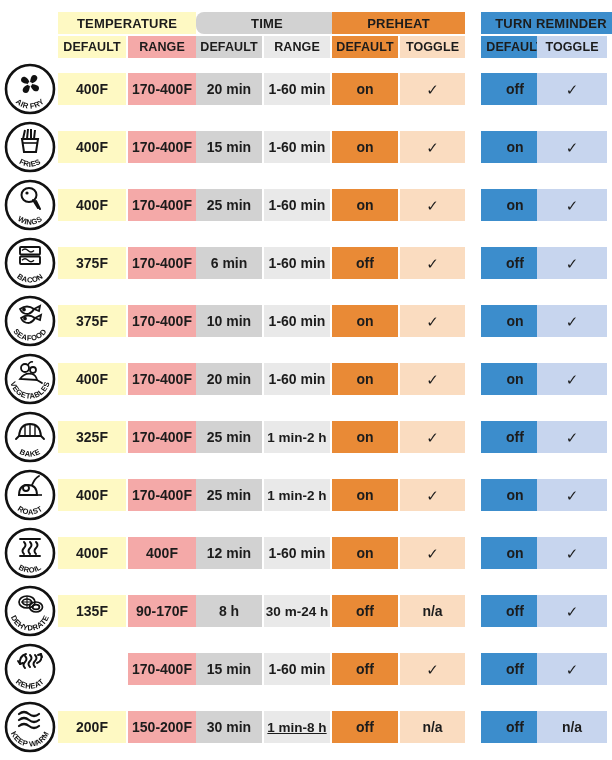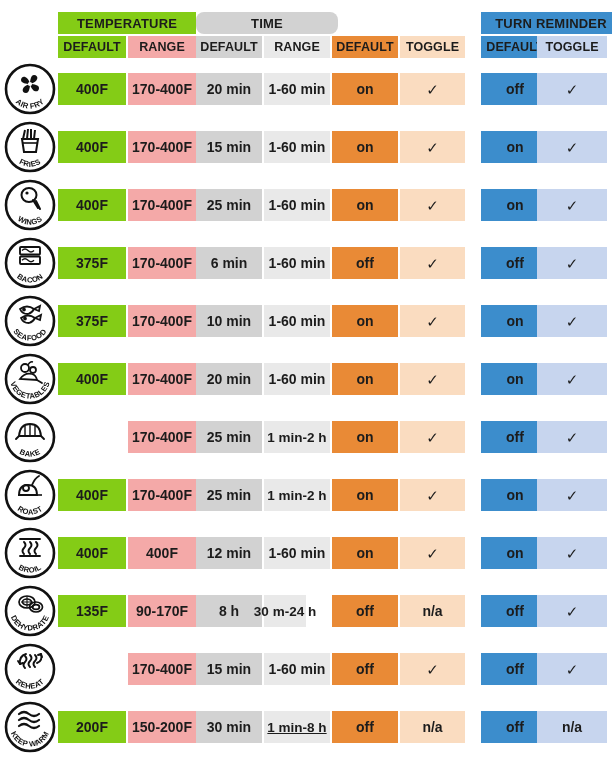--- a/index.html
+++ b/index.html
@@ -19,21 +19,21 @@
   .sub{position:absolute;top:36px;height:22px;display:flex;align-items:center;justify-content:center;
        font-size:12.5px;font-weight:700;letter-spacing:.1px;color:#1c1c1c;}
 
   
   .row{position:absolute;left:0;width:612px;height:58px;}
   .cell{position:absolute;top:13px;height:32px;display:flex;align-items:center;justify-content:center;
         font-size:14px;font-weight:700;color:#1c1c1c;white-space:nowrap;}
   .cell.small{font-size:13.5px;}
 
   
-  .c-red     {background:#84cc16;}
+  .c-red     {background:#fef9c3;}
   .c-pink    {background:#f4a9a8;}
   .c-gray    {background:#d2d2d2;}
   .c-lgray   {background:#e9e9e9;}
   .c-orange  {background:#e98a36;}
   .c-lorange {background:#fadcc0;}
   .c-blue    {background:#3c8dcc;margin-left:14px;}
   .c-lblue   {background:#c7d5ee;}
 
   .check{font-size:15px;line-height:1;color:#1c1c1c;font-weight:400;}
 
@@ -41,20 +41,21 @@
   .icon{position:absolute;left:4px;top:3px;width:52px;height:52px;}
   .icon svg{display:block;width:52px;height:52px;}
 </style>
 </head>
 <body>
 
 <div class="sheet">
   <div class="hdr" id="hdr">
       <div class="grp c-red" style="left: 58px; width: 138px;">TEMPERATURE</div>
       <div class="grp c-gray" style="left: 196px; width: 142px; border-radius: 8px;">TIME</div>
+      <div class="grp c-orange" style="left: 332px; width: 133px;">PREHEAT</div>
       <div class="grp c-blue" style="left: 467px; width: 140px;">TURN REMINDER</div>
       <div class="sub c-red" style="left: 58px; width: 68px;">DEFAULT</div>
       <div class="sub c-pink" style="left: 128px; width: 68px;">RANGE</div>
       <div class="sub c-gray" style="left: 196px; width: 66px;">DEFAULT</div>
       <div class="sub c-lgray" style="left: 264px; width: 66px;">RANGE</div>
       <div class="sub c-orange" style="left: 332px; width: 66px;">DEFAULT</div>
       <div class="sub c-lorange" style="left: 400px; width: 65px;">TOGGLE</div>
       <div class="sub c-blue" style="left: 467px; width: 68px;">DEFAULT</div>
       <div class="sub c-lblue" style="left: 537px; width: 70px;">TOGGLE</div>
     </div>
@@ -219,20 +220,21 @@
             </defs>
             <circle cx="26" cy="26" r="24" fill="none" stroke="#111" stroke-width="2.6"></circle>
             <g transform="translate(26,20)" fill="none" stroke="#111" stroke-width="1.9">
               <path d="M-11,5 q1,-12 11,-12 q10,0 11,12Z"></path>
               <path d="M-5,-5.5 L-5,5 M0,-7 L0,5 M5,-5.5 L5,5" stroke-width="1.4"></path>
               <path d="M-11,5 l-3,3 M11,5 l3,3" stroke-linecap="round"></path>
             </g>
             <text font-family="Liberation Sans, sans-serif" font-size="7.6" font-weight="700" fill="#111" letter-spacing="0.3"><textPath href="#arc_croissant-icon" startOffset="50%" text-anchor="middle">BAKE</textPath></text>
           </svg>
         </div>
+        <div class="cell c-red" style="left: 58px; width: 68px;">325F</div>
         <div class="cell c-pink" style="left: 128px; width: 68px;">170-400F</div>
         <div class="cell c-gray" style="left: 196px; width: 66px;">25 min</div>
         <div class="cell c-lgray small" style="left: 264px; width: 66px;">1 min-2 h</div>
         <div class="cell c-orange" style="left: 332px; width: 66px;">on</div>
         <div class="cell c-lorange check" style="left: 400px; width: 65px;">✓</div>
         <div class="cell c-blue" style="left: 467px; width: 68px;">off</div>
         <div class="cell c-lblue check" style="left: 537px; width: 70px;">✓</div>
       </div>
       <div class="row" style="top: 466px;">
         <div class="icon">
@@ -298,21 +300,21 @@
               <ellipse cx="6" cy="3" rx="6.5" ry="5"></ellipse>
               <ellipse cx="6" cy="3" rx="3.4" ry="2.4"></ellipse>
               <path d="M-9,-2 L3,-2 M-3,-8 L-3,4" stroke-width="1.1"></path>
             </g>
             <text font-family="Liberation Sans, sans-serif" font-size="7.6" font-weight="700" fill="#111" letter-spacing="0.3"><textPath href="#arc_dehydrate-slices-icon" startOffset="50%" text-anchor="middle">DEHYDRATE</textPath></text>
           </svg>
         </div>
         <div class="cell c-red" style="left: 58px; width: 68px;">135F</div>
         <div class="cell c-pink" style="left: 128px; width: 68px;">90-170F</div>
         <div class="cell c-gray" style="left: 196px; width: 66px;">8 h</div>
-        <div class="cell c-lgray small" style="left: 264px; width: 42px;">30 m-24 h</div>
+        <div class="cell c-lgray small" style="left: 264px; width: 66px;">30 m-24 h</div>
         <div class="cell c-orange" style="left: 332px; width: 66px;">off</div>
         <div class="cell c-lorange" style="left: 400px; width: 65px;">n/a</div>
         <div class="cell c-blue" style="left: 467px; width: 68px;">off</div>
         <div class="cell c-lblue check" style="left: 537px; width: 70px;">✓</div>
       </div>
       <div class="row" style="top: 640px;">
         <div class="icon">
           <svg viewBox="0 0 52 52" xmlns="http://www.w3.org/2000/svg">
             <defs>
               <path id="arc_reheat-icon" d="M 6.5 30 A 20 20 0 0 0 45.5 30" fill="none"></path>

